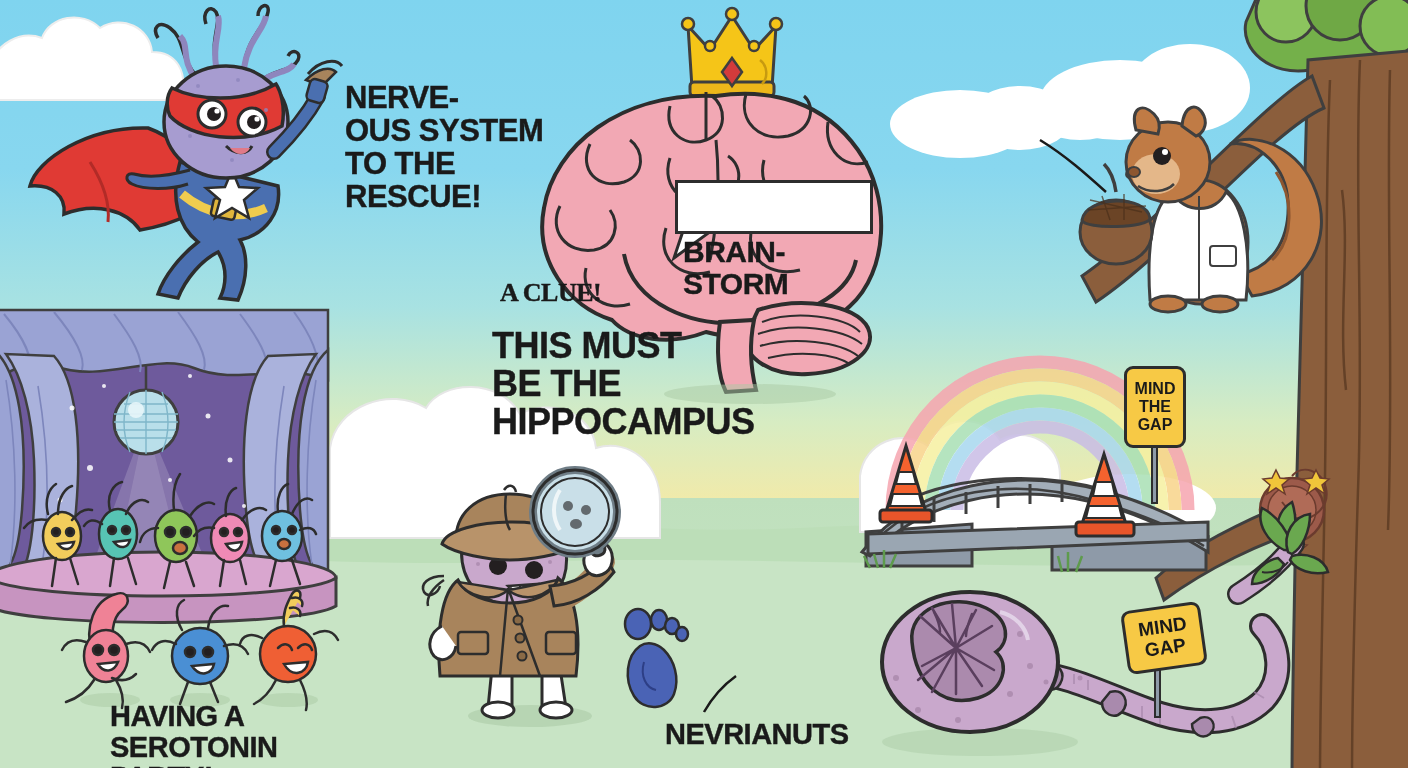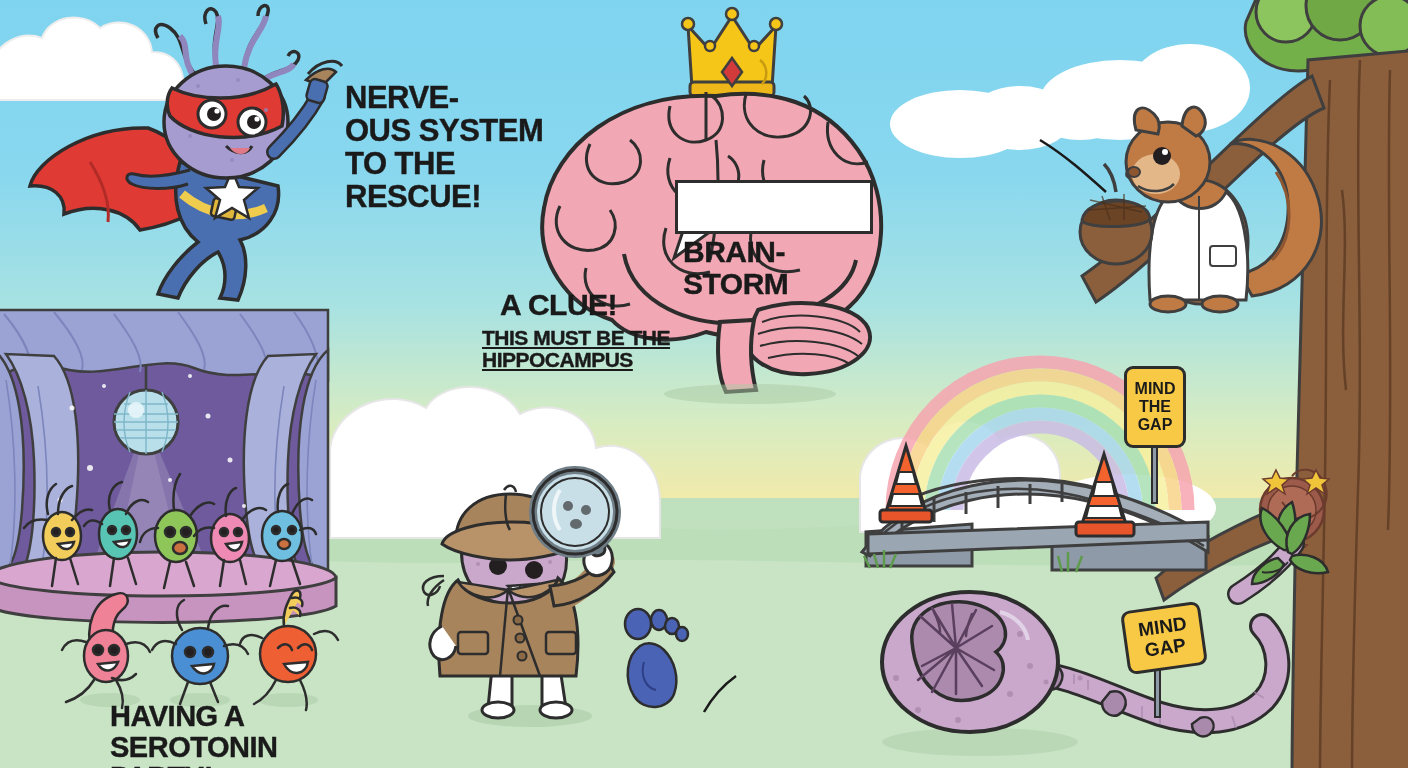--- a/index.html
+++ b/index.html
@@ -546,23 +546,24 @@
       <span>GAP</span>
     </div>
   </div>
 
   <div class="cap" style="left:345px;top:82px;width:215px;font-size:31px;">NERVE-
 OUS SYSTEM
 TO THE RESCUE!</div>
 
   <div class="cap" style="left:683px;top:189px;width:180px;font-size:30px;margin-top:47px;">BRAIN-STORM</div>
 
-  <div class="cap" style="left:500px;top:289px;width:190px;font-size:30px;">A CLUE!</div>
-
-  <div class="cap" style="left:482px;top:327px;width:230px;font-size:21px;text-decoration:underline;">THIS MUST BE THE
+  <div class="cap" style="left:500px;top:279px;width:190px;font-size:26px;font-family:Liberation Serif, serif;">A CLUE!</div>
+
+  <div class="cap" style="left:492px;top:327px;width:230px;font-size:36px;">THIS MUST BE THE
 HIPPOCAMPUS</div>
 
 
   <div class="cap" style="left:110px;top:701px;width:250px;font-size:29px;">HAVING A SEROTONIN
 PARTY!</div>
 
+  <div class="cap" style="left:665px;top:719px;width:180px;font-size:29px;">NEVRIANUTS</div>
 
 </div>
 
 </body></html>

